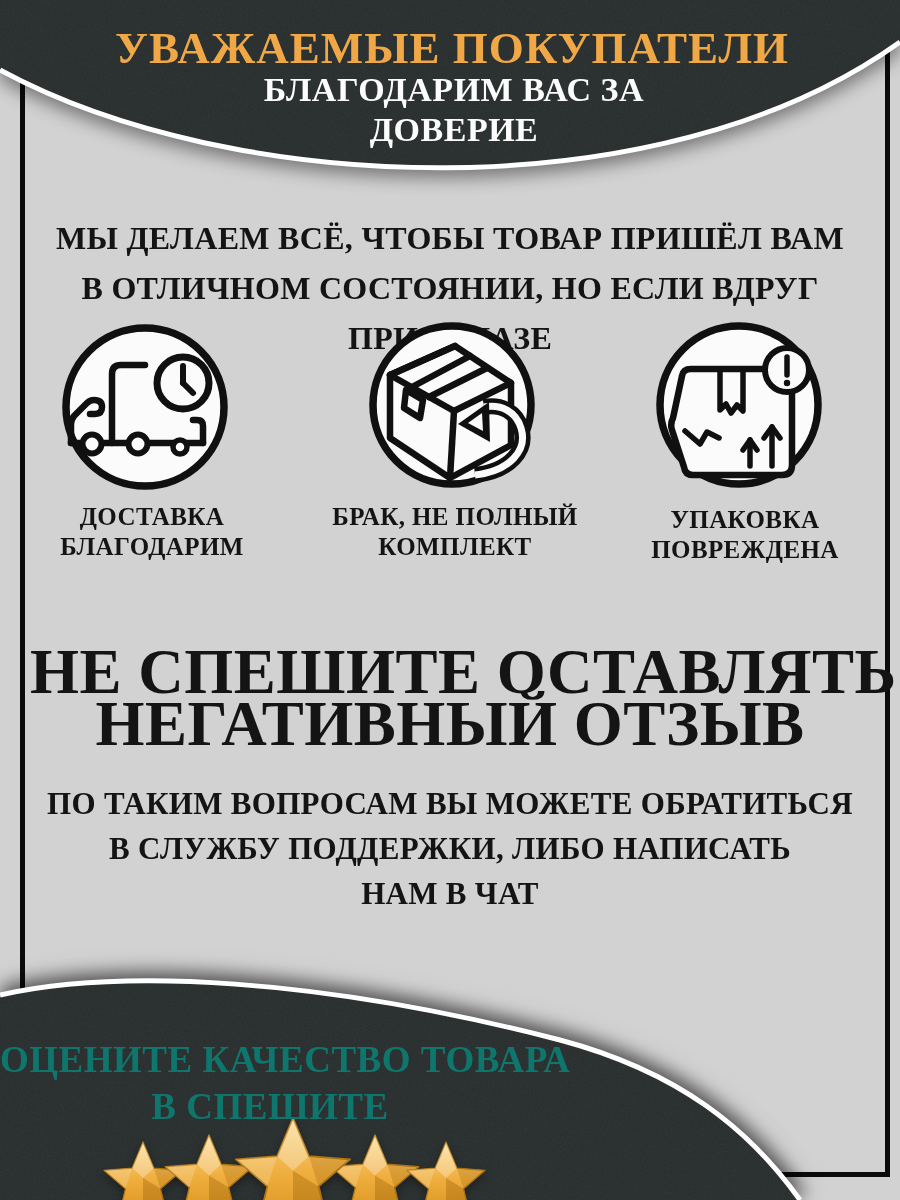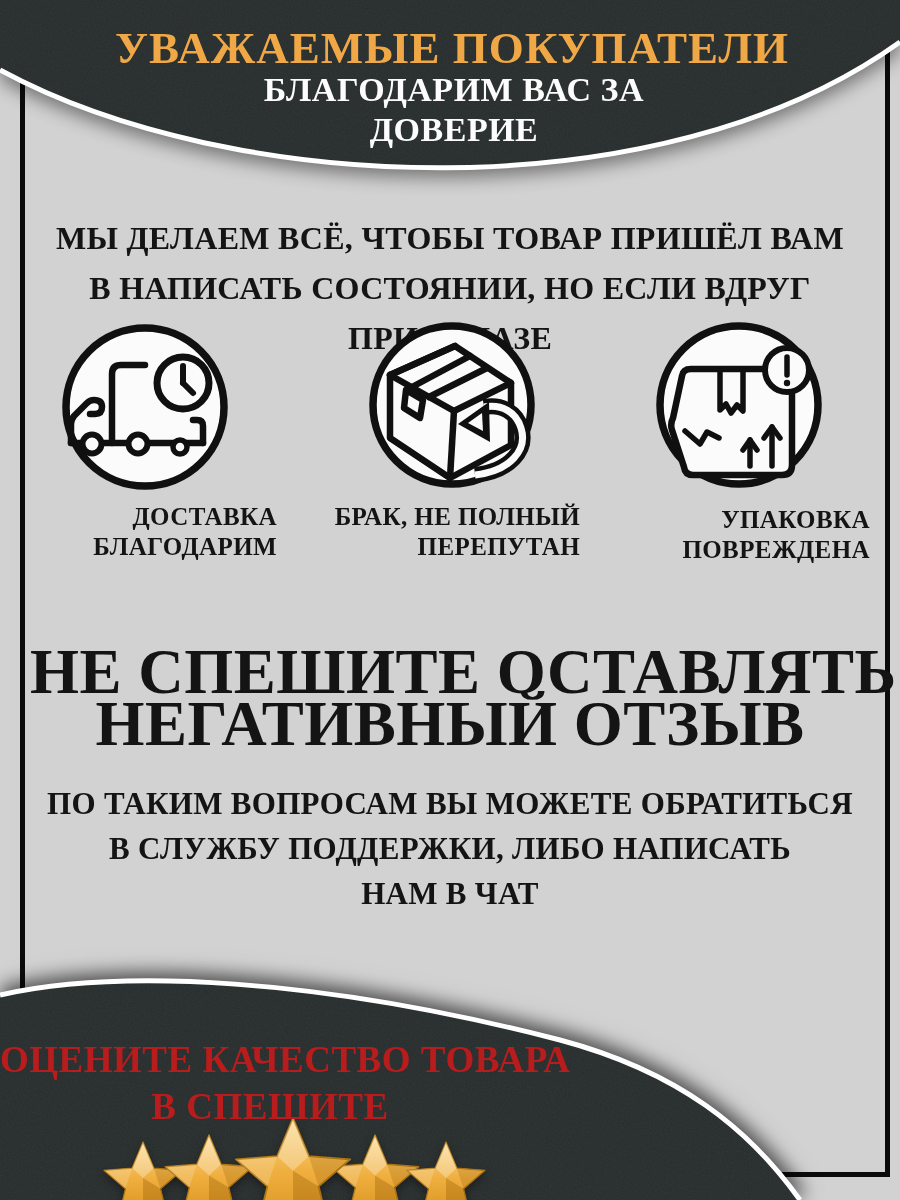--- a/index.html
+++ b/index.html
@@ -18,27 +18,27 @@
   .arc.bottom{top:960px;width:900px;height:240px;filter:drop-shadow(0 -6px 9px rgba(0,0,0,.45)) drop-shadow(6px -2px 8px rgba(0,0,0,.3));}
   .txt{position:absolute;text-align:center;}
   .txt div{white-space:nowrap;}
   .gold-title{left:0;top:26px;width:904px;font-size:45px;line-height:45px;color:#f0a846;letter-spacing:1px;}
   .greet-sub{left:0;top:70px;width:908px;font-size:34px;line-height:40px;color:#fcfcfc;letter-spacing:.5px;}
   .intro{left:30px;top:213px;width:840px;font-size:32px;line-height:50px;letter-spacing:.3px;}
   .issue-icon{position:absolute;width:170px;height:170px;}
   .issue-icon.i1{left:60px;top:322px;}
   .issue-icon.i2{left:367px;top:320px;}
   .issue-icon.i3{left:654px;top:320px;}
-  .label{font-size:25px;line-height:30px;letter-spacing:.4px;text-align:right;}
+  .label{font-size:25px;line-height:30px;letter-spacing:.4px;}
   .label.l1{left:27px;top:502px;width:250px;}
   .label.l2{left:330px;top:502px;width:250px;}
   .label.l3{left:620px;top:505px;width:250px;}
   .warning{left:30px;top:646px;width:840px;font-size:63px;line-height:52px;letter-spacing:.5px;}
   .support{left:30px;top:781px;width:840px;font-size:31px;line-height:45px;letter-spacing:.3px;}
-  .footer-title{left:0;top:1036px;width:540px;font-size:37px;line-height:47px;color:#b91c1c;letter-spacing:.5px;z-index:5;}
+  .footer-title{left:0;top:1036px;width:540px;font-size:37px;line-height:47px;color:#0f766e;letter-spacing:.5px;z-index:5;}
   svg{display:block;}
 </style>
 </head>
 <body>
 
 <div class="canvas">
 
   <div class="frame"></div>
 
   <svg class="arc top" viewBox="0 0 900 260" aria-hidden="true">
@@ -55,21 +55,21 @@
   </svg>
 
   <div class="txt gold-title">УВАЖАЕМЫЕ ПОКУПАТЕЛИ</div>
   <div class="txt greet-sub">
     <div>БЛАГОДАРИМ ВАС ЗА</div>
     <div>ДОВЕРИЕ</div>
   </div>
 
   <div class="txt intro">
     <div>МЫ ДЕЛАЕМ ВСЁ, ЧТОБЫ ТОВАР ПРИШЁЛ ВАМ</div>
-    <div>В НАПИСАТЬ СОСТОЯНИИ, НО ЕСЛИ ВДРУГ</div>
+    <div>В ОТЛИЧНОМ СОСТОЯНИИ, НО ЕСЛИ ВДРУГ</div>
     <div>ПРИ ЗАКАЗЕ</div>
   </div>
 
   <div class="issue-icon i1">
     <svg viewBox="0 0 170 170" width="170" height="170">
       <circle cx="85" cy="85" r="79" fill="#fbfbfb" stroke="#101010" stroke-width="7.5"></circle>
       <g fill="none" stroke="#101010" stroke-width="6.5" stroke-linecap="round" stroke-linejoin="round">
         <path d="M11,121 H143"></path>
         <path d="M52,121 V52 Q52,43 61,43 H85"></path>
         <path d="M11,121 V102 Q11,98 14,94 L27,81 Q30,78 34,78 Q42,78 42,85 Q42,92 35,92 H30"></path>
@@ -126,21 +126,21 @@
       <circle cx="133" cy="63" r="3.2" fill="#101010"></circle>
     </svg>
   </div>
 
   <div class="txt label l1">
     <div>ДОСТАВКА</div>
     <div>БЛАГОДАРИМ</div>
   </div>
   <div class="txt label l2">
     <div>БРАК, НЕ ПОЛНЫЙ</div>
-    <div>ПЕРЕПУТАН</div>
+    <div>КОМПЛЕКТ</div>
   </div>
   <div class="txt label l3">
     <div>УПАКОВКА</div>
     <div>ПОВРЕЖДЕНА</div>
   </div>
 
   <div class="txt warning">
     <div>НЕ СПЕШИТЕ ОСТАВЛЯТЬ</div>
     <div>НЕГАТИВНЫЙ ОТЗЫВ</div>
   </div>

